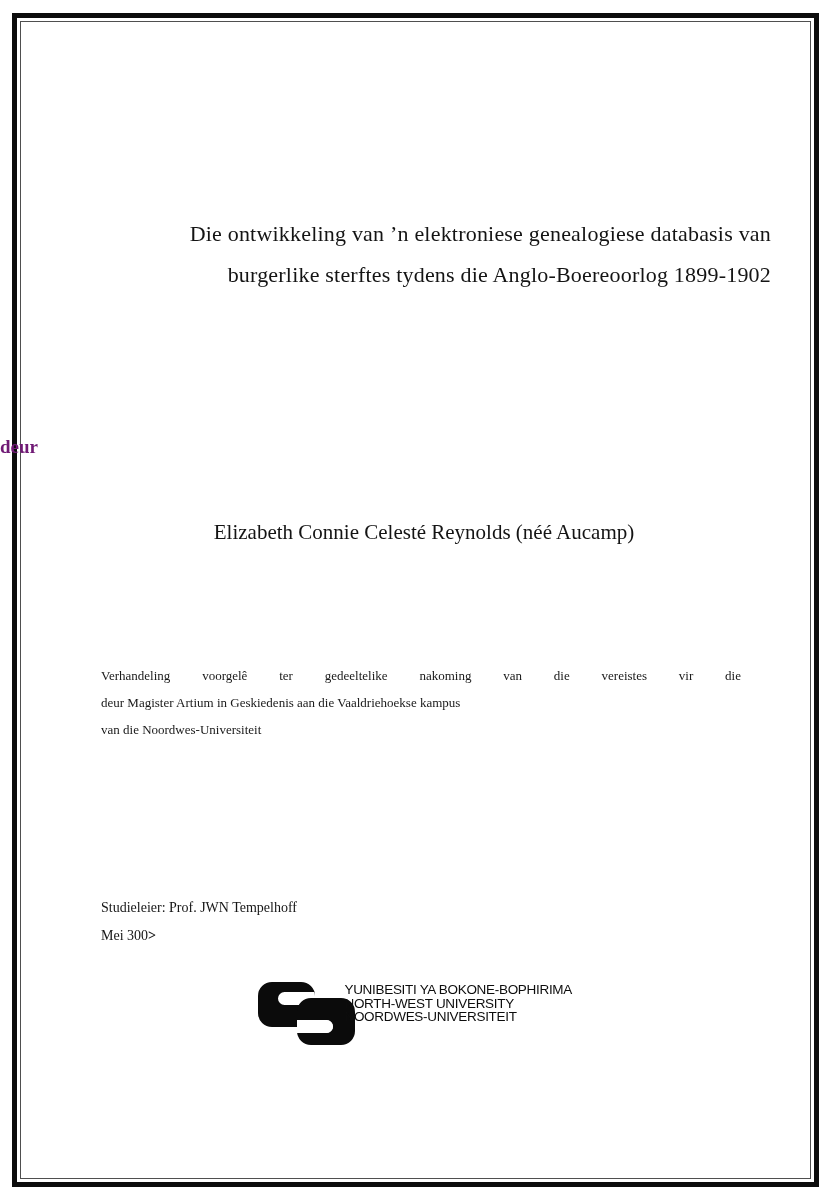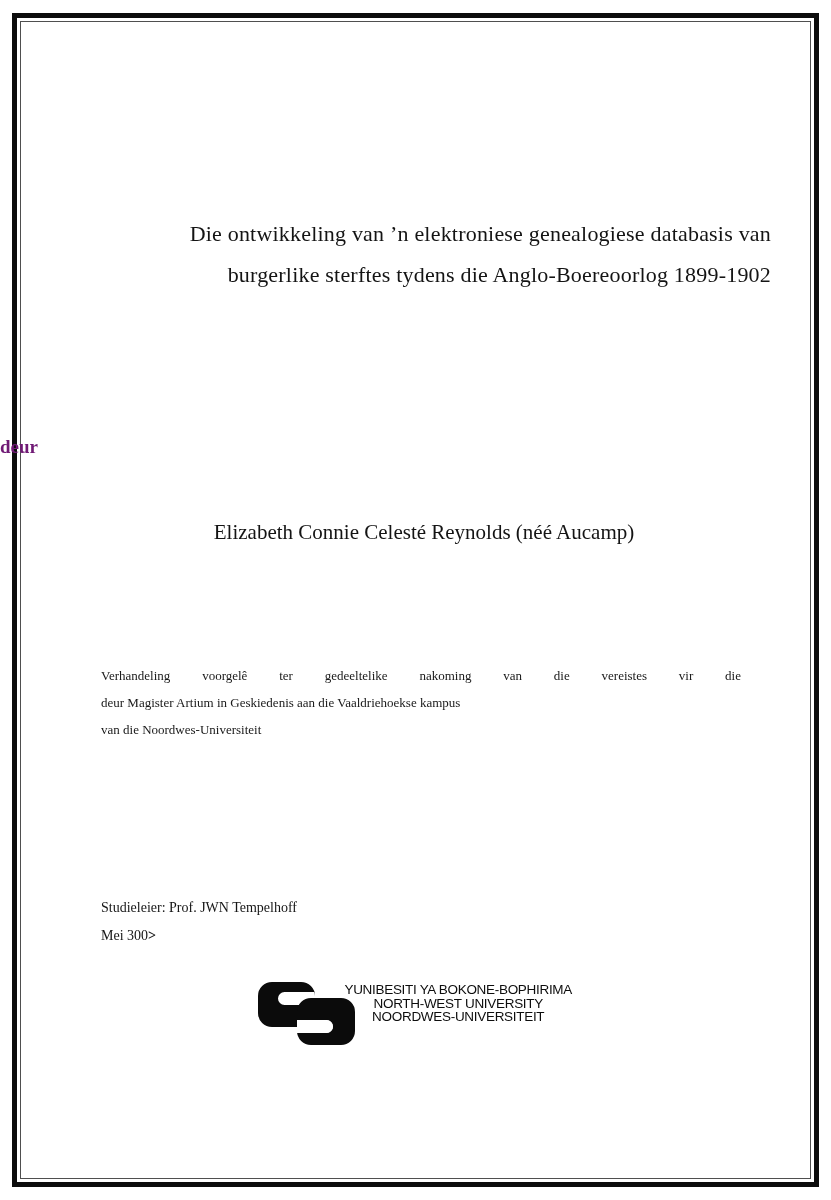--- a/index.html
+++ b/index.html
@@ -38,21 +38,21 @@
   .supervisor-block {
     position:absolute; left:101px; top:886px;
     font-size:14px; line-height:27.5px; color:#151515;margin-top:8px;
   }
   .date-glyph { font-weight:bold; letter-spacing:-1px; }
   .logo {
     position:absolute; left:258px; top:976px; width:314px; height:76px;
   }
   .logo-mark { position:absolute; left:0; top:6px; }
   .logo-text {
-    position:absolute; right:0; top:7px; text-align:center;
+    position:absolute; right:0; top:7px; text-align:left;
     font-family:"Liberation Sans", sans-serif;
     font-size:13.5px; line-height:13.6px; letter-spacing:-0.3px;
     color:#0d0d0d; white-space:nowrap;
   }
 </style>
 </head>
 <body>
 
 <div class="page">
 

